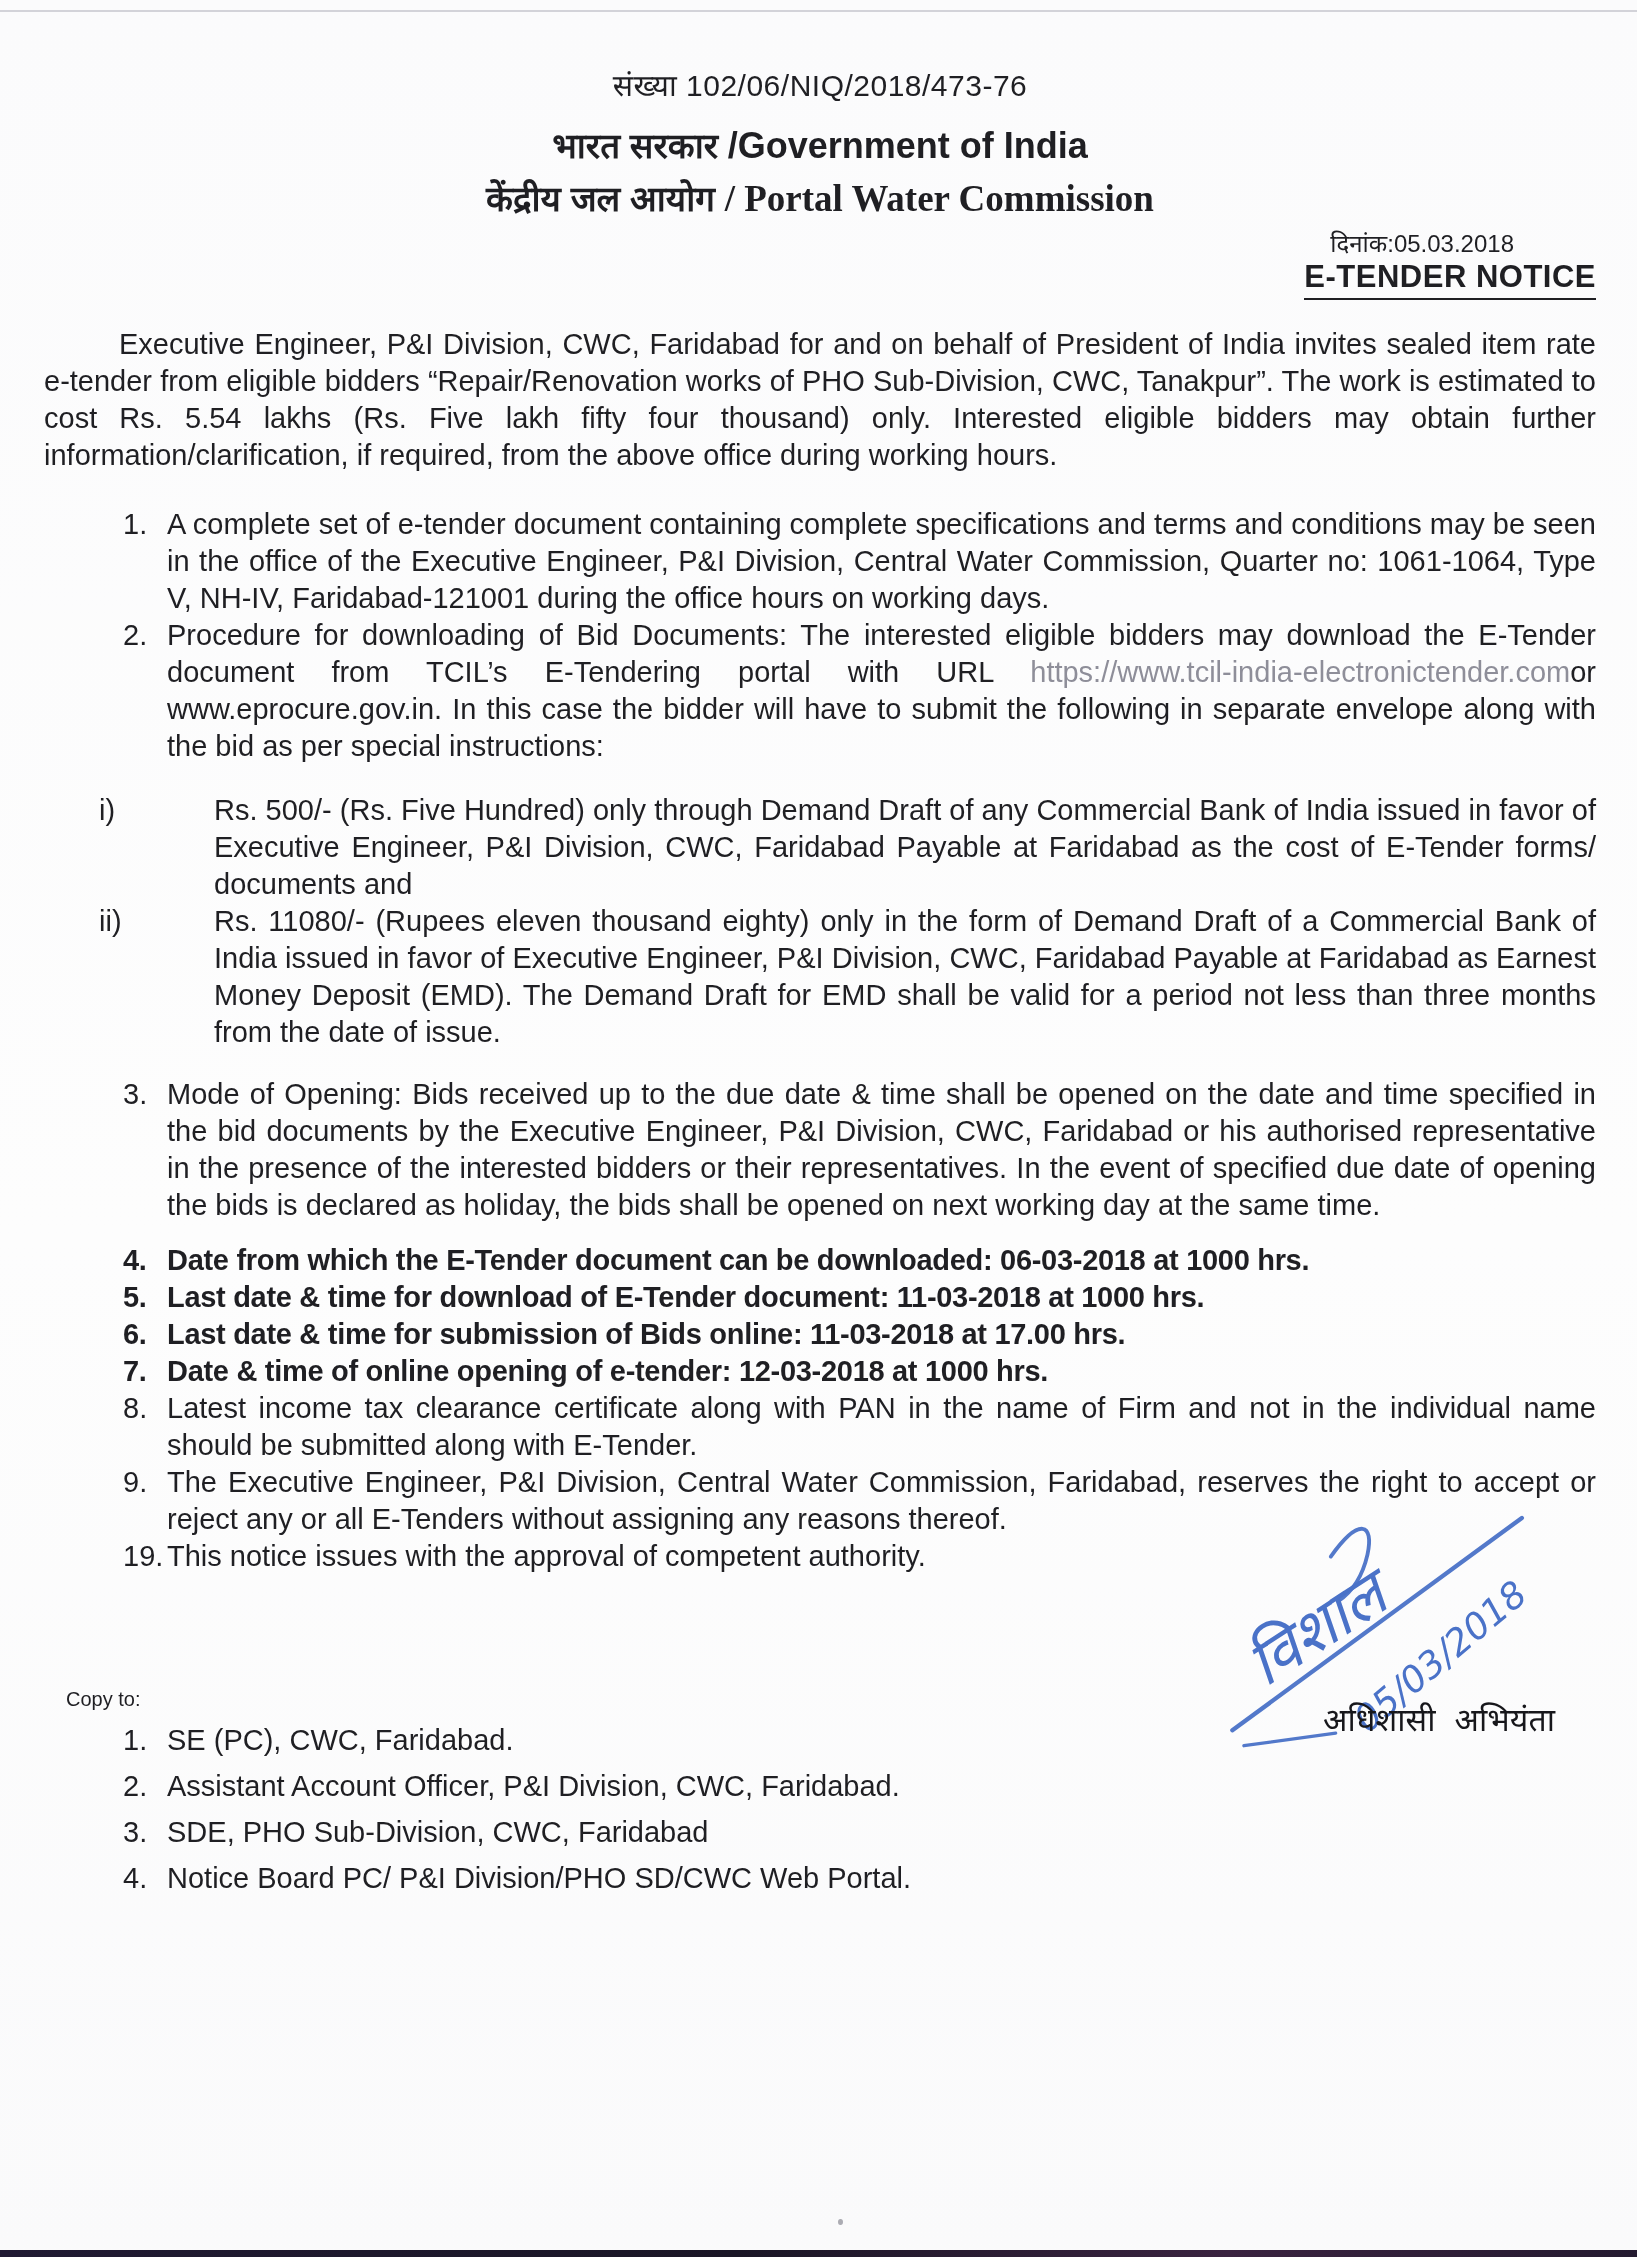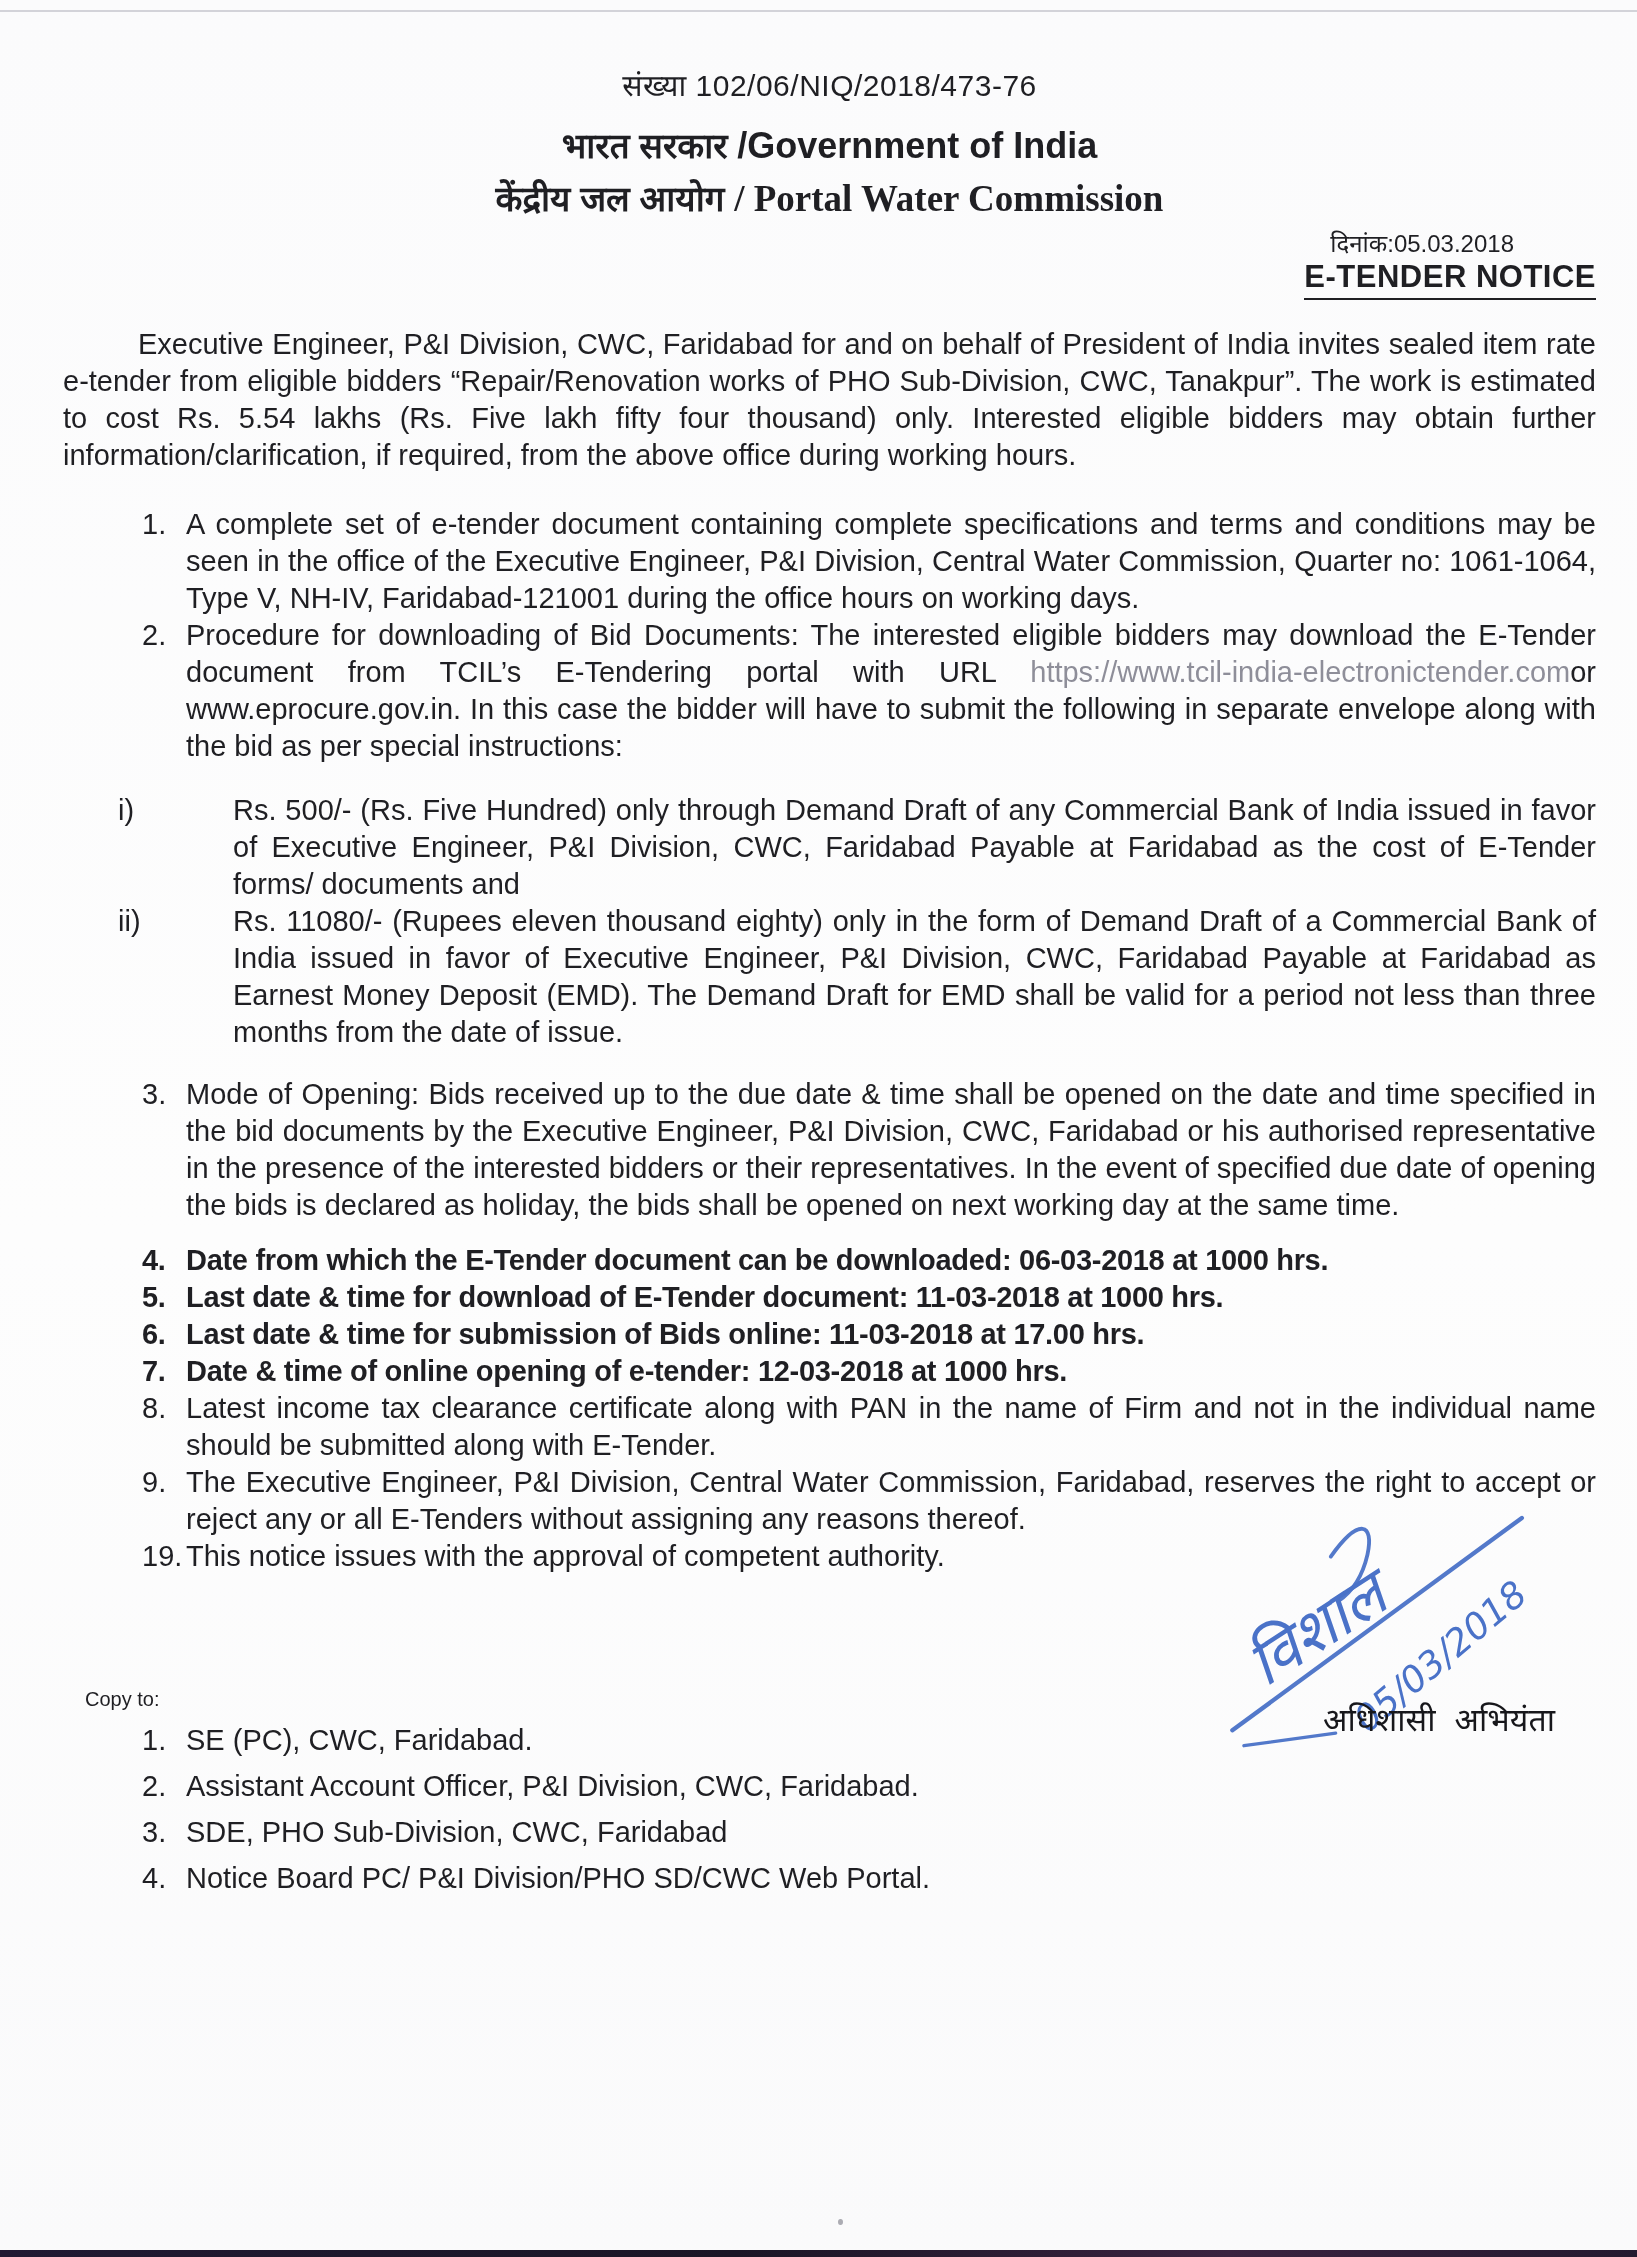--- a/index.html
+++ b/index.html
@@ -9,21 +9,21 @@
     margin:0 auto;
     background:linear-gradient(180deg,#fbfbfc 0%, #fdfdfd 55%, #fafafb 100%);
     font-family:"Liberation Sans","DejaVu Sans",sans-serif;
     color:#1f1f23;
     overflow:hidden;
   }
   .scan-top-line{position:absolute;top:9.7px;left:0;width:100%;height:1.9px;background:#c9c9cf;opacity:.8;}
   .scan-bottom-strip{position:absolute;bottom:0;left:0;width:100%;height:6.8px;background:linear-gradient(90deg,#201a33,#1a1626 45%,#3a2340 75%,#241a30);}
   .speck{position:absolute;left:838px;top:2219px;width:4.8px;height:5.8px;background:#8a8a94;border-radius:50%;opacity:.7;}
 
-  .content{padding:66px 42px 0 63px;}
+  .content{padding:66px 42px 0 44px;}
 
   .hdr{ text-align:center; }
   .ref-line{font-size:30px; line-height:39px; margin-bottom:13.5px; letter-spacing:0.5px;}
   .org-line{font-weight:bold; font-size:35px; line-height:53px;}
   .org-en-sans{font-size:36px;}
   .org-en-serif{font-family:"Liberation Serif","DejaVu Serif",serif; font-size:37px;}
   .date-line{text-align:right; font-size:24px; margin-top:1.9px; padding-right:82px;}
 
   .title-wrap{text-align:right; }
   .title{display:inline-block; font-weight:bold; font-size:31px; letter-spacing:0.5px;

